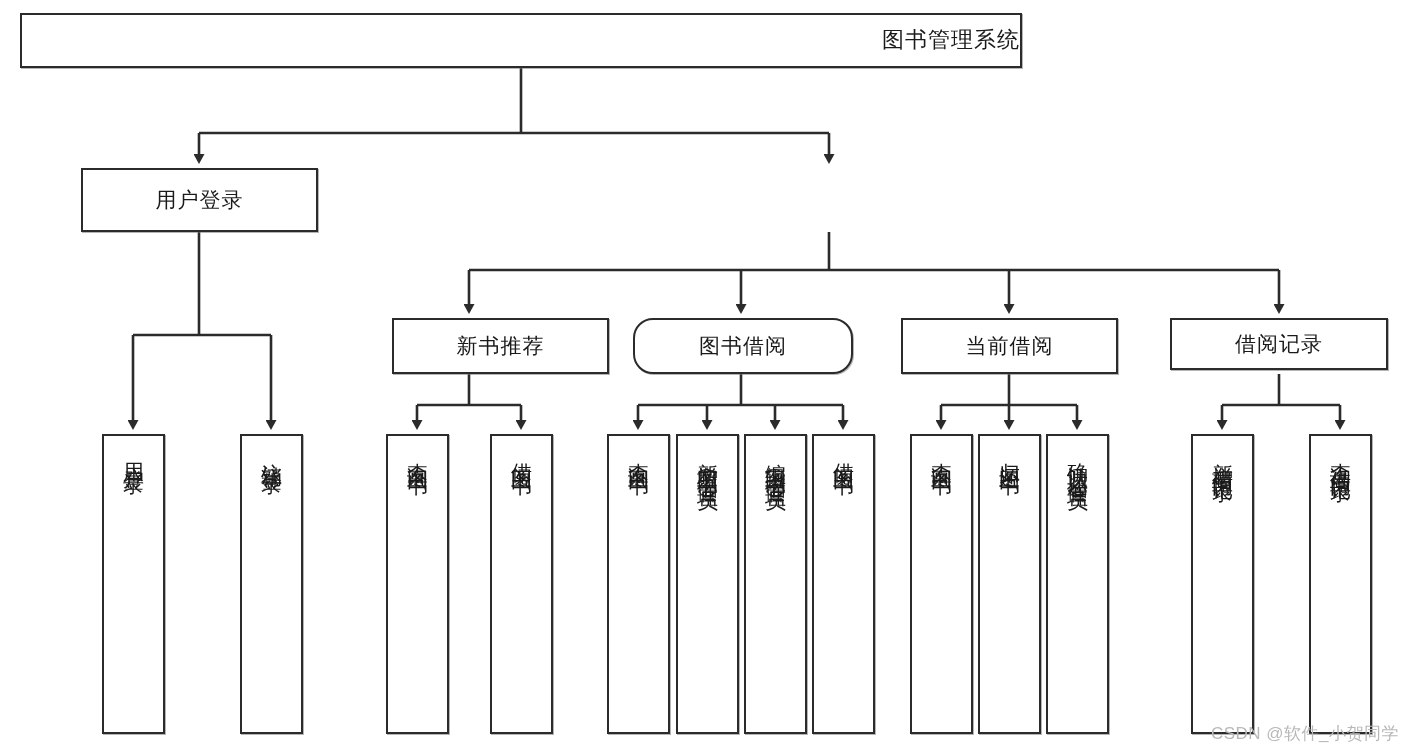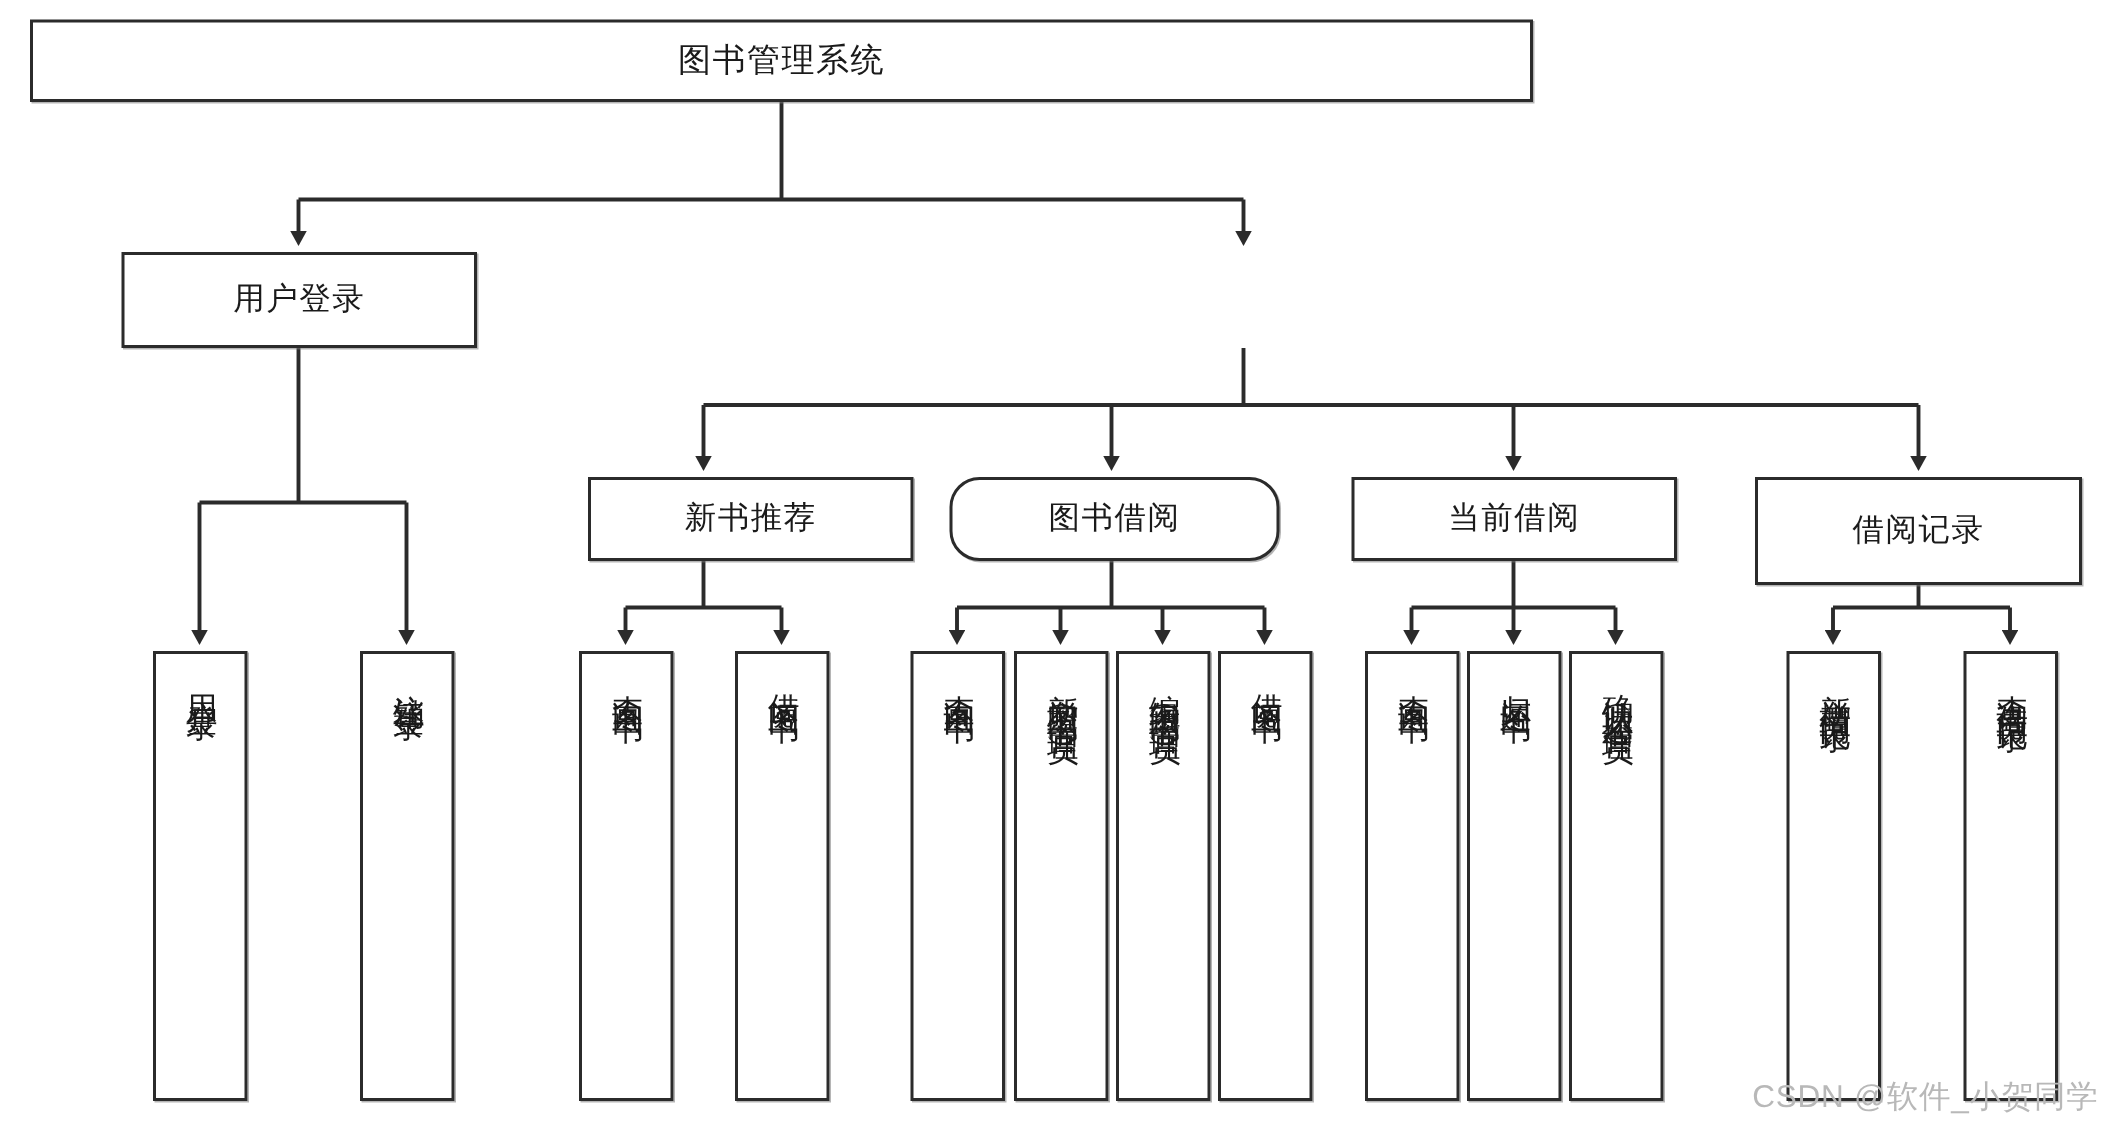--- a/index.html
+++ b/index.html
@@ -41,21 +41,21 @@
     text-orientation:upright;
     font-size:21px;
     letter-spacing:4px;
     line-height:1.05;
     white-space:normal;
   }
   .watermark{
     position:absolute;
     right:6px;
     bottom:2px;
-    font-size:21px;
+    font-size:17px;
     color:#b8b8b8;
     letter-spacing:0.5px;
     white-space:nowrap;
   }
 </style>
 </head>
 <body>
 
 <div id="canvas">
 
@@ -102,38 +102,38 @@
       <path d="M1009,405 L1009,421" marker-end="url(#arrow)"></path>
       <path d="M1077,405 L1077,421" marker-end="url(#arrow)"></path>
 
       <path d="M1279,374 L1279,405"></path>
       <path d="M1222,405 L1340,405"></path>
       <path d="M1222,405 L1222,421" marker-end="url(#arrow)"></path>
       <path d="M1340,405 L1340,421" marker-end="url(#arrow)"></path>
     </g>
   </svg>
 
-  <div class="node root" style="left:20px;top:13px;width:1002px;height:55px;">
+  <div class="node root" style="left:20px;top:13px;width:1002px;height:55px;justify-content:flex-end;">
     <span class="label">图书管理系统</span>
   </div>
 
   <div class="node" style="left:81px;top:168px;width:237px;height:64px;">
     <span class="label">用户登录</span>
   </div>
 
   <div class="node" style="left:361px;top:318px;width:217px;height:56px;margin-left:31px;">
     <span class="label">新书推荐</span>
   </div>
   <div class="node" style="left:633px;top:318px;width:220px;height:56px;border-radius:20px;">
     <span class="label">图书借阅</span>
   </div>
   <div class="node" style="left:901px;top:318px;width:217px;height:56px;">
     <span class="label">当前借阅</span>
   </div>
-  <div class="node" style="left:1170px;top:318px;width:218px;height:72px;">
+  <div class="node" style="left:1170px;top:318px;width:218px;height:52px;">
     <span class="label">借阅记录</span>
   </div>
 
   <div class="node leaf" style="left:102px;top:434px;width:63px;height:300px;">
     <span class="label">用户登录</span>
   </div>
   <div class="node leaf" style="left:240px;top:434px;width:63px;height:300px;">
     <span class="label">注销登录</span>
   </div>
 

